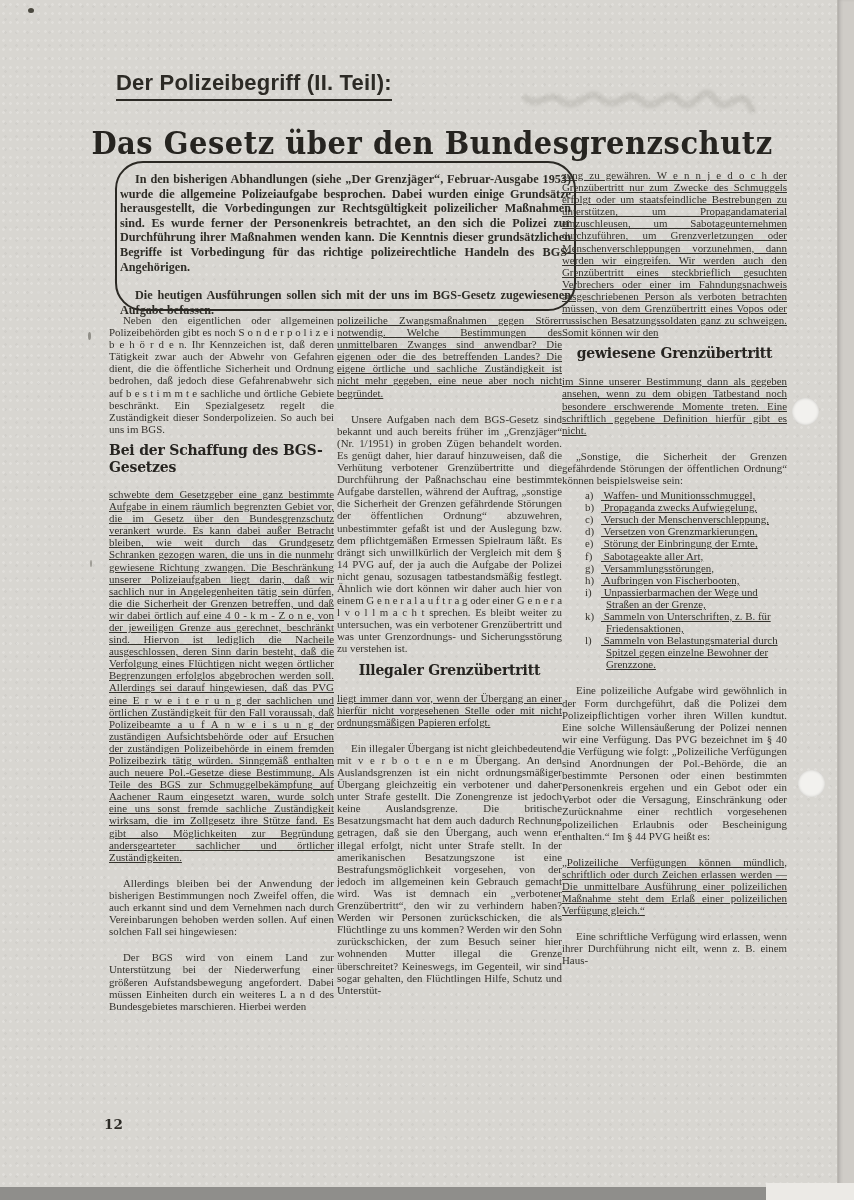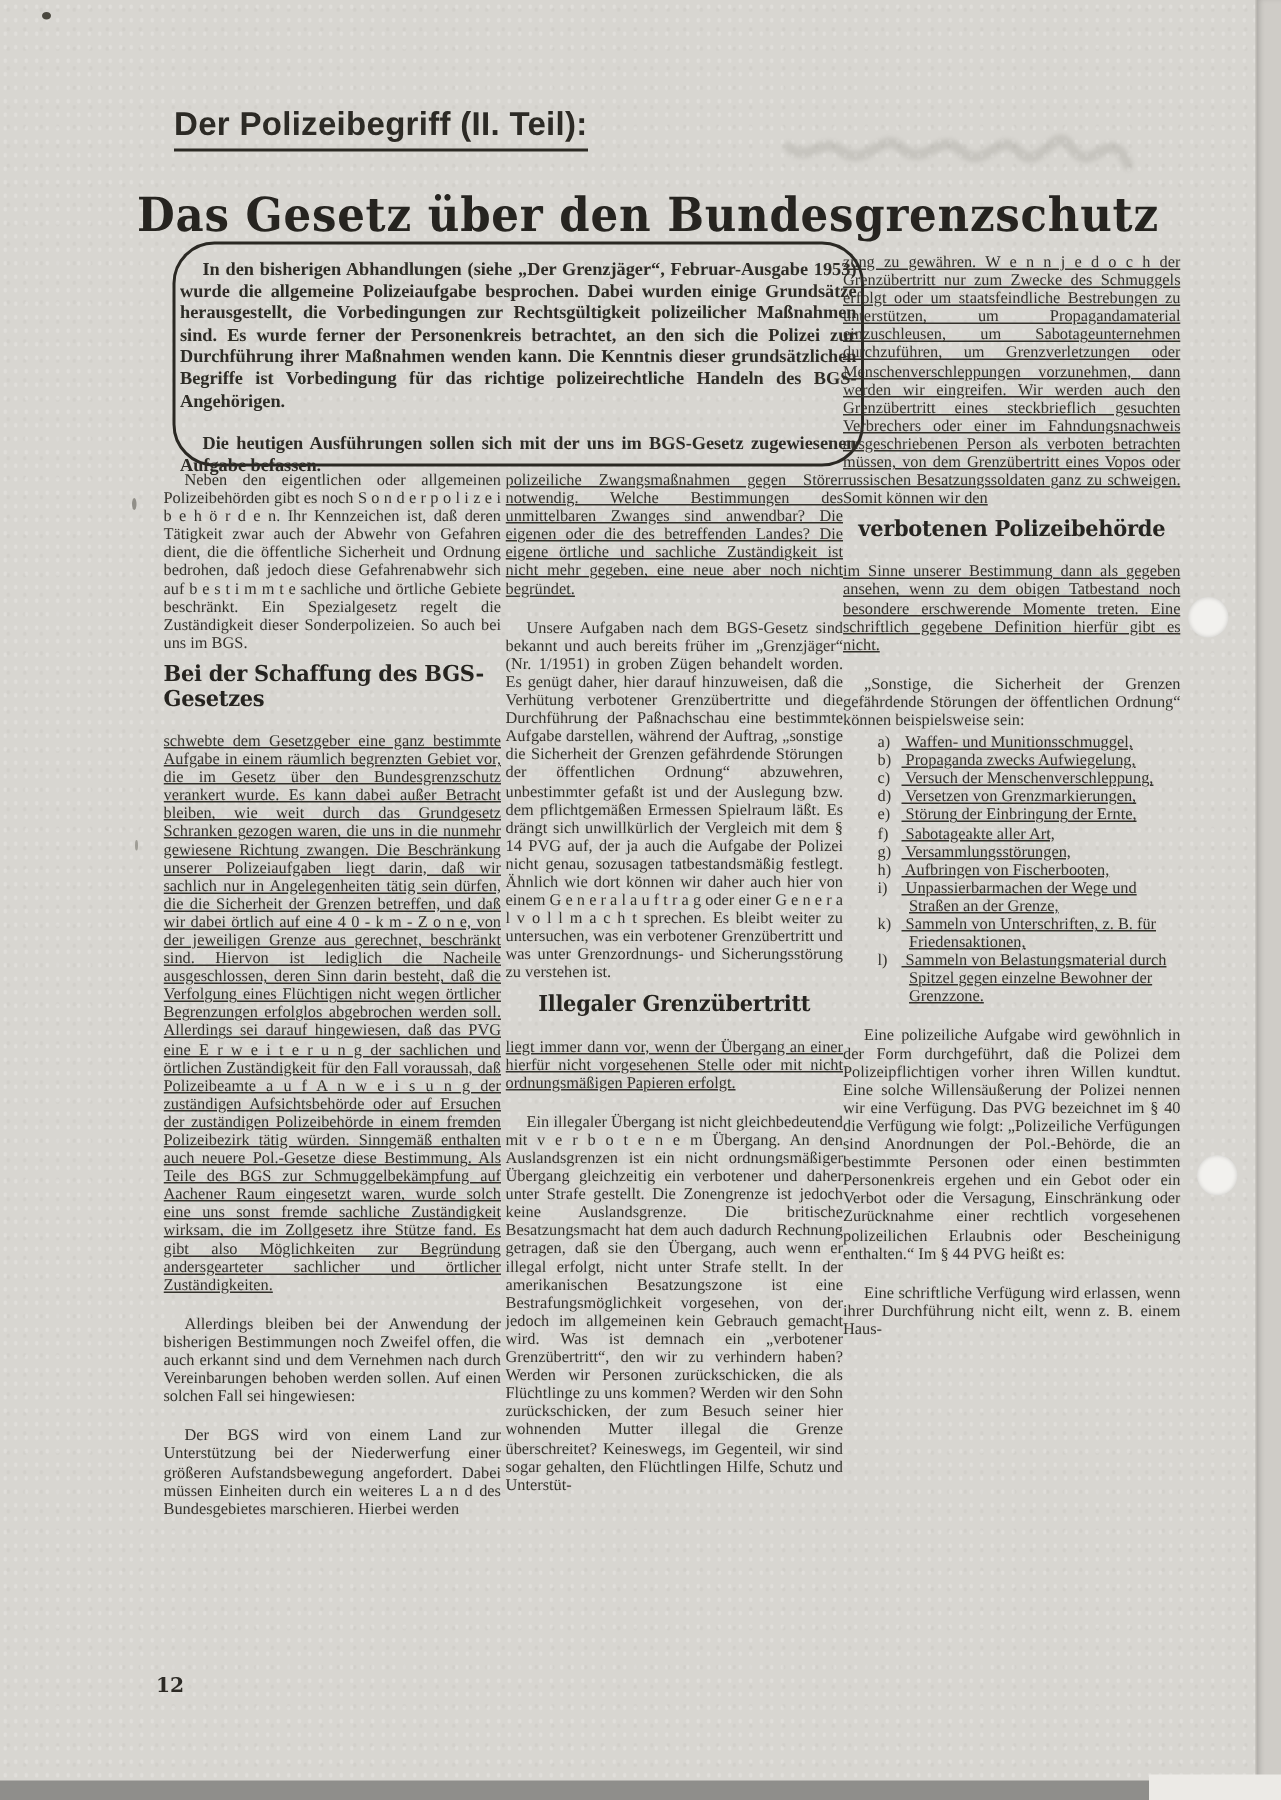--- a/index.html
+++ b/index.html
@@ -103,35 +103,36 @@
     </div>
   <div class="col col-middle">
       <p class="para noindent">polizeiliche Zwangsmaßnahmen gegen Störer notwendig. Welche Bestimmungen des unmittelbaren Zwanges sind anwendbar? Die eigenen oder die des betreffenden Landes? Die eigene örtliche und sachliche Zuständigkeit ist nicht mehr gegeben, eine neue aber noch nicht begründet.</p>
       <p class="para">Unsere Aufgaben nach dem BGS-Gesetz sind bekannt und auch bereits früher im „Grenzjäger“ (Nr. 1/1951) in groben Zügen behandelt worden. Es genügt daher, hier darauf hinzuweisen, daß die Verhütung verbotener Grenzübertritte und die Durchführung der Paßnachschau eine bestimmte Aufgabe darstellen, während der Auftrag, „sonstige die Sicherheit der Grenzen gefährdende Störungen der öffentlichen Ordnung“ abzuwehren, unbestimmter gefaßt ist und der Auslegung bzw. dem pflichtgemäßen Ermessen Spielraum läßt. Es drängt sich unwillkürlich der Vergleich mit dem § 14 PVG auf, der ja auch die Aufgabe der Polizei nicht genau, sozusagen tatbestandsmäßig festlegt. Ähnlich wie dort können wir daher auch hier von einem G e n e r a l a u f t r a g oder einer G e n e r a l v o l l m a c h t sprechen. Es bleibt weiter zu untersuchen, was ein verbotener Grenzübertritt und was unter Grenzordnungs- und Sicherungsstörung zu verstehen ist.</p>
       <div class="col-heading center">Illegaler Grenzübertritt</div>
       <p class="para noindent">liegt immer dann vor, wenn der Übergang an einer hierfür nicht vorgesehenen Stelle oder mit nicht ordnungsmäßigen Papieren erfolgt.</p>
       <p class="para">Ein illegaler Übergang ist nicht gleichbedeutend mit v e r b o t e n e m Übergang. An den Auslandsgrenzen ist ein nicht ordnungsmäßiger Übergang gleichzeitig ein verbotener und daher unter Strafe gestellt. Die Zonengrenze ist jedoch keine Auslandsgrenze. Die britische Besatzungsmacht hat dem auch dadurch Rechnung getragen, daß sie den Übergang, auch wenn er illegal erfolgt, nicht unter Strafe stellt. In der amerikanischen Besatzungszone ist eine Bestrafungsmöglichkeit vorgesehen, von der jedoch im allgemeinen kein Gebrauch gemacht wird. Was ist demnach ein „verbotener Grenzübertritt“, den wir zu verhindern haben? Werden wir Personen zurückschicken, die als Flüchtlinge zu uns kommen? Werden wir den Sohn zurückschicken, der zum Besuch seiner hier wohnenden Mutter illegal die Grenze überschreitet? Keineswegs, im Gegenteil, wir sind sogar gehalten, den Flüchtlingen Hilfe, Schutz und Unterstüt-</p>
     </div>
   <div class="col col-right">
       <p class="para noindent">zung zu gewähren. W e n n  j e d o c h der Grenzübertritt nur zum Zwecke des Schmuggels erfolgt oder um staatsfeindliche Bestrebungen zu unterstützen, um Propagandamaterial einzuschleusen, um Sabotageunternehmen durchzuführen, um Grenzverletzungen oder Menschenverschleppungen vorzunehmen, dann werden wir eingreifen. Wir werden auch den Grenzübertritt eines steckbrieflich gesuchten Verbrechers oder einer im Fahndungsnachweis ausgeschriebenen Person als verboten betrachten müssen, von dem Grenzübertritt eines Vopos oder russischen Besatzungssoldaten ganz zu schweigen. Somit können wir den</p>
-      <div class="col-heading center">verbotenen Polizeibehörde</div>
+      <div class="col-heading center">gewiesene Grenzübertritt</div>
       <p class="para noindent">im Sinne unserer Bestimmung dann als gegeben ansehen, wenn zu dem obigen Tatbestand noch besondere erschwerende Momente treten. Eine schriftlich gegebene Definition hierfür gibt es nicht.</p>
       <p class="para">„Sonstige, die Sicherheit der Grenzen gefährdende Störungen der öffentlichen Ordnung“ können beispielsweise sein:</p>
       <div class="item-list">
         <div class="list-item"><span class="marker">a)</span><span> Waffen- und Munitionsschmuggel,</span></div>
         <div class="list-item"><span class="marker">b)</span><span> Propaganda zwecks Aufwiegelung,</span></div>
         <div class="list-item"><span class="marker">c)</span><span> Versuch der Menschenverschleppung,</span></div>
         <div class="list-item"><span class="marker">d)</span><span> Versetzen von Grenzmarkierungen,</span></div>
         <div class="list-item"><span class="marker">e)</span><span> Störung der Einbringung der Ernte,</span></div>
         <div class="list-item"><span class="marker">f)</span><span> Sabotageakte aller Art,</span></div>
         <div class="list-item"><span class="marker">g)</span><span> Versammlungsstörungen,</span></div>
         <div class="list-item"><span class="marker">h)</span><span> Aufbringen von Fischerbooten,</span></div>
         <div class="list-item"><span class="marker">i)</span><span> Unpassierbarmachen der Wege und Straßen an der Grenze,</span></div>
         <div class="list-item"><span class="marker">k)</span><span> Sammeln von Unterschriften, z. B. für Friedensaktionen,</span></div>
         <div class="list-item"><span class="marker">l)</span><span> Sammeln von Belastungsmaterial durch Spitzel gegen einzelne Bewohner der Grenzzone.</span></div>
       </div>
       <p class="para">Eine polizeiliche Aufgabe wird gewöhnlich in der Form durchgeführt, daß die Polizei dem Polizeipflichtigen vorher ihren Willen kundtut. Eine solche Willensäußerung der Polizei nennen wir eine Verfügung. Das PVG bezeichnet im § 40 die Verfügung wie folgt: „Polizeiliche Verfügungen sind Anordnungen der Pol.-Behörde, die an bestimmte Personen oder einen bestimmten Personenkreis ergehen und ein Gebot oder ein Verbot oder die Versagung, Einschränkung oder Zurücknahme einer rechtlich vorgesehenen polizeilichen Erlaubnis oder Bescheinigung enthalten.“ Im § 44 PVG heißt es:</p>
+      <p class="para noindent">„Polizeiliche Verfügungen können mündlich, schriftlich oder durch Zeichen erlassen werden — Die unmittelbare Ausführung einer polizeilichen Maßnahme steht dem Erlaß einer polizeilichen Verfügung gleich.“</p>
       <p class="para">Eine schriftliche Verfügung wird erlassen, wenn ihrer Durchführung nicht eilt, wenn z. B. einem Haus-</p>
     </div>
 
   <div class="page-number">12</div>
 
 </div>
 
 </body></html>

